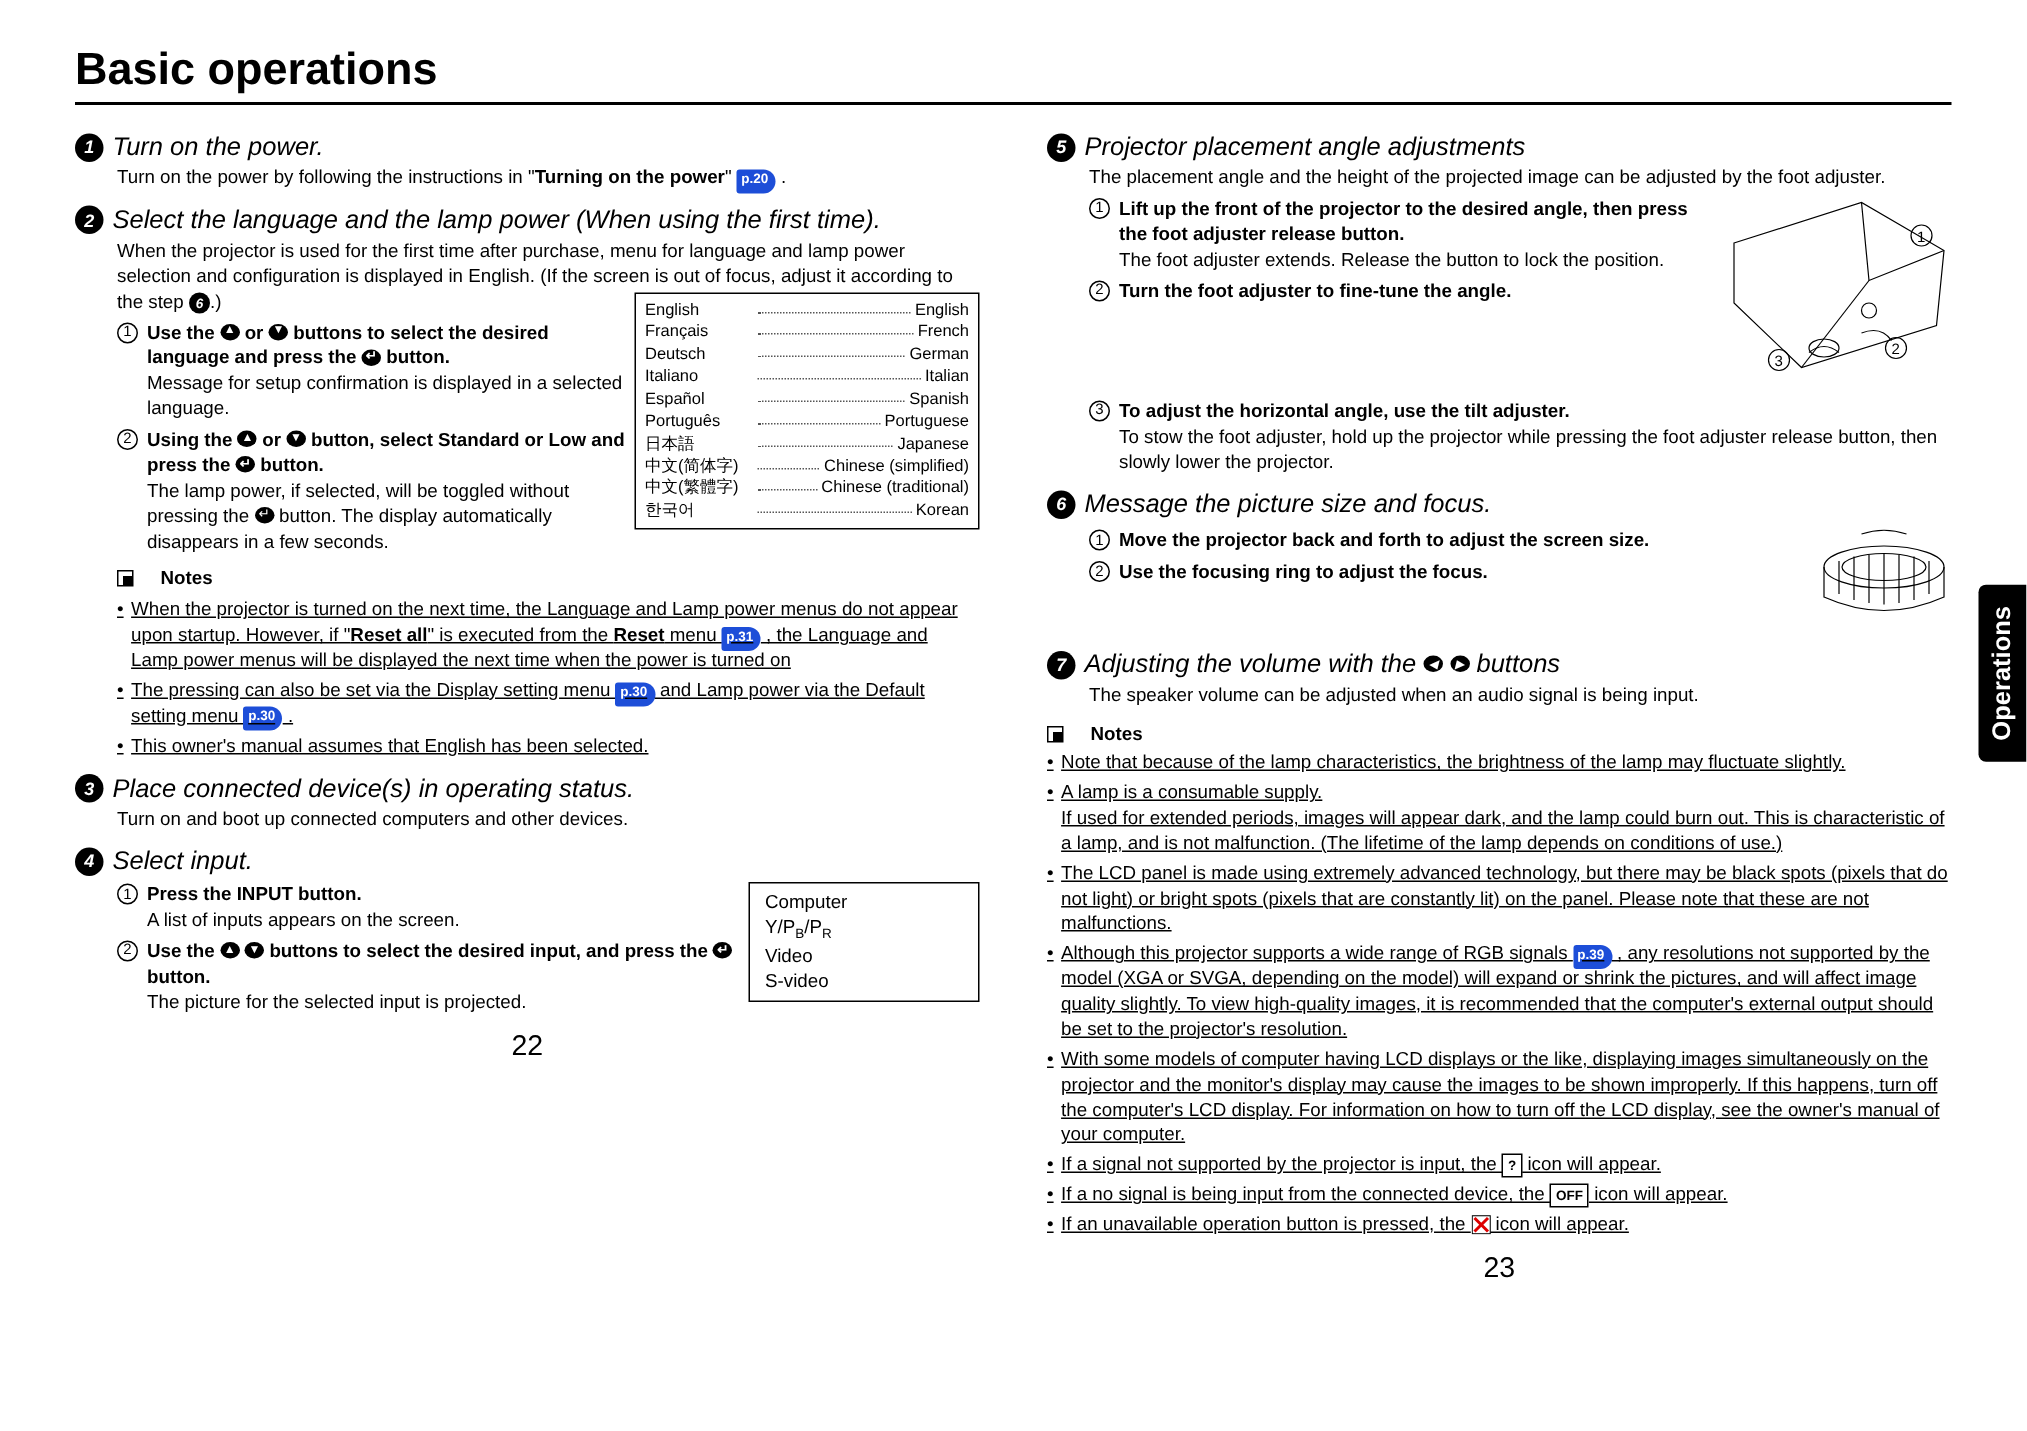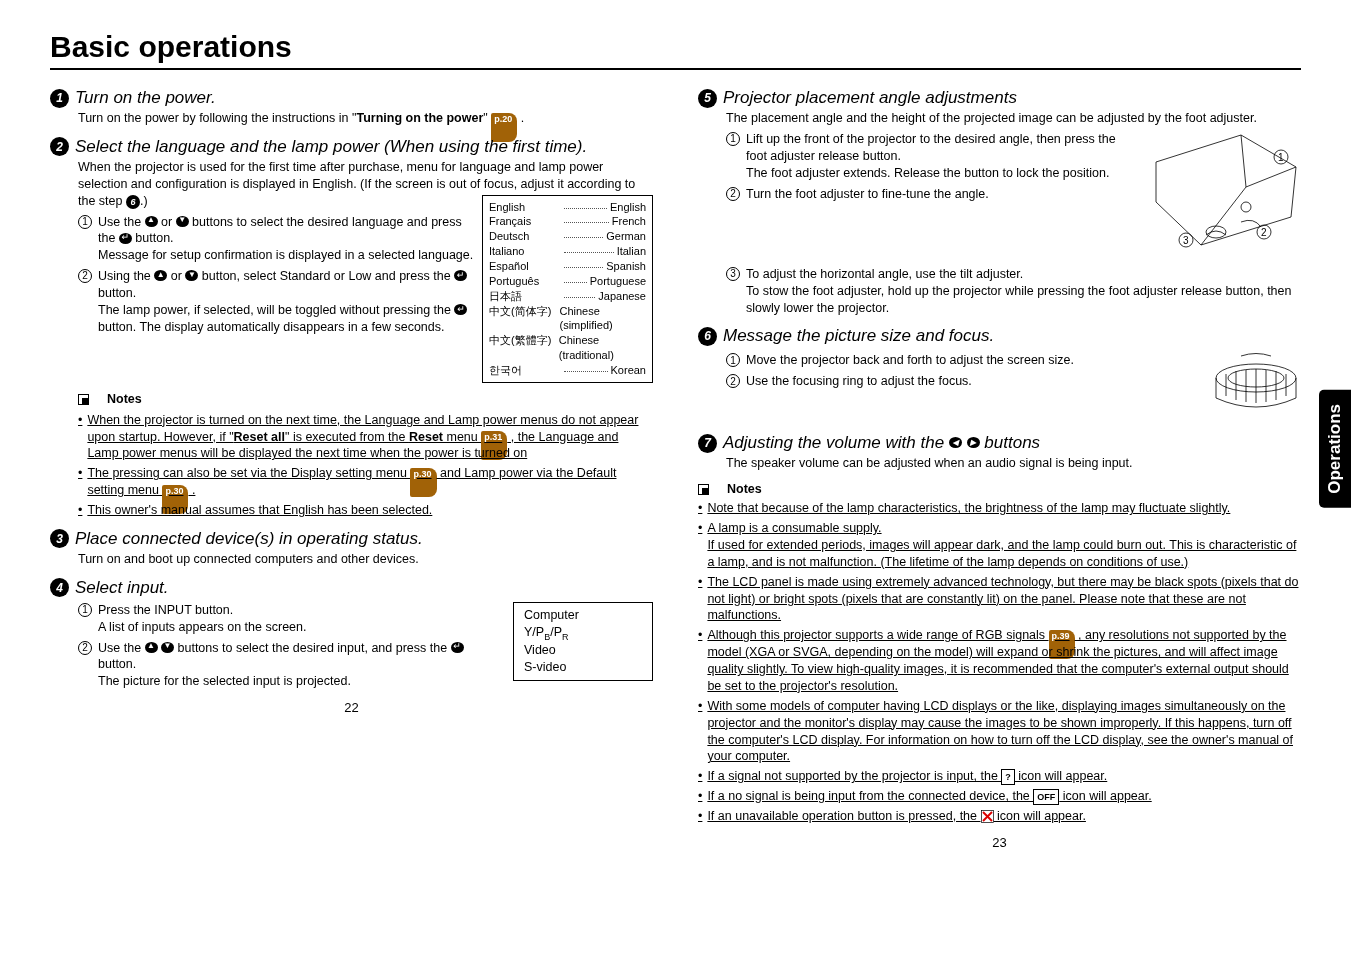--- a/index.html
+++ b/index.html
@@ -9,41 +9,41 @@
   .columns { display: flex; gap: 45px; }
   .col { flex: 1; min-width: 0; }
   .side-tab { position: absolute; right: 0; top: 390px; background: #000; color: #fff; writing-mode: vertical-rl; transform: rotate(180deg); padding: 14px 6px; font-size: 17px; font-weight: bold; border-radius: 0 5px 5px 0; }
   .step-header { display: flex; align-items: center; gap: 6px; margin-top: 6px; margin-bottom: 2px; }
   .step-num { background: #000; color: #fff; border-radius: 50%; width: 19px; height: 19px; display: inline-flex; align-items: center; justify-content: center; font-size: 12px; font-weight: bold; font-style: italic; flex-shrink: 0;}
   .step-title { font-size: 17px; font-weight: normal; font-style: italic; }
   .step-body { padding-left: 28px; margin-bottom: 10px; line-height: 1.35; }
   .substep { display: flex; gap: 6px; margin-top: 4px; }
   .circnum { border: 1px solid #000; border-radius: 50%; width: 14px; height: 14px; display: inline-flex; align-items: center; justify-content: center; font-size: 10px; flex-shrink: 0; margin-top: 1px;}
   .sub-body { flex: 1; }
-  .sub-title { font-weight: normal; }
+  .sub-title { font-weight: bold; }
   .btn-icon { display: inline-flex; align-items: center; justify-content: center; background: #000; color: #fff; border-radius: 50%; width: 13px; height: 11px; font-size: 8px; vertical-align: middle; position: relative; top:-1px; padding-bottom:1px; }
   .btn-icon.enter { width:13px; height:11px; font-size:9px; padding-bottom:2px;}
-  .page-ref { background: #a16207; color: #fff; font-size: 9px; font-weight: bold; border-radius: 2px 8px 8px 2px; padding: 1px 5px 18px 3px; vertical-align: middle; margin-top: 26px; }
+  .page-ref { background: #1d4ed8; color: #fff; font-size: 9px; font-weight: bold; border-radius: 2px 8px 8px 2px; padding: 1px 5px 5px 3px; vertical-align: middle; margin-top: 26px; }
   .notes-header { display: flex; align-items: center; gap: 18px; font-weight: bold; margin-top: 8px; margin-bottom: 4px;}
   .notes-square { width:11px; height:11px; border:1px solid #000; display:inline-block; position:relative; flex-shrink:0;}
   .notes-square::after { content:''; position:absolute; right:0; bottom:0; width:6px; height:6px; background:#000;}
   ul.notes { list-style: none; padding-left: 0; }
   ul.notes > li { display: flex; gap: 5px; margin-bottom: 3px; line-height: 1.35; text-decoration: underline;}
   ul.notes > li::before { content: "•"; flex-shrink: 0; }
-  .lang-box { border: 1px solid #000; padding: 4px 6px; font-size: 11px; float: right; margin-top:2px; width:171px;}
+  .lang-box { border: 1px solid #000; padding: 4px 6px; font-size: 11px; float: right; margin-top:2px; width:230px;}
   .lang-row { display:flex; }
   .lang-row span:first-child { width:72px; }
   .lang-row .dots { flex:1; border-bottom: 1px dotted #555; height: 9px; margin: 0 3px 3px 3px;}
-  .input-box { border:1px solid #000; padding: 4px 10px; font-size:12.5px; float:right; margin-left:10px; width:140px;}
+  .input-box { border:1px solid #000; padding: 4px 10px; font-size:12.5px; float:right; margin-left:10px; width:154px;}
   .clear { clear: both; }
   .sub-small { font-size: 9px; vertical-align: sub; }
   .inline-iconbox { display:inline-block; border:1px solid #000; font-size:9px; padding:1px 3px; vertical-align:middle; font-weight:bold;}
   .inline-x { display:inline-block; width:13px; height:13px; vertical-align:middle; position:relative;}
   .inline-x svg { width:13px; height:13px; }
-  .pagenum { text-align:center; font-size:13px; margin-top:10px;}
+  .pagenum { text-align:center; font-size:19px; margin-top:10px;}
   .step5-row { display:flex; gap:10px; align-items:flex-start;}
   .step5-left { flex:1;}
   .step5-img { flex-shrink:0; width:155px;}
   .step6-row { display:flex; gap:10px; align-items:flex-start;}
   .step6-left { flex:1;}
   .step6-img { flex-shrink:0; width:90px;}
   .noninteract-svg { pointer-events: none; }
 </style>
 </head>
 <body>

